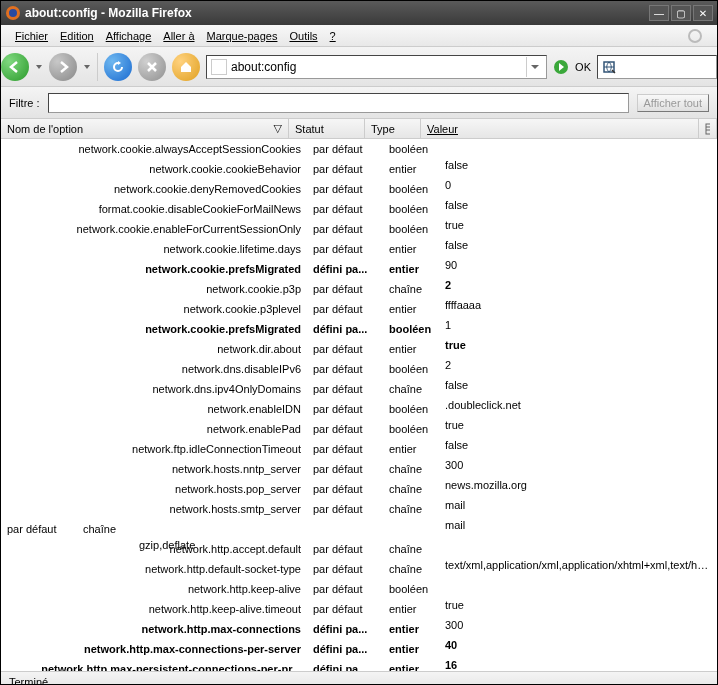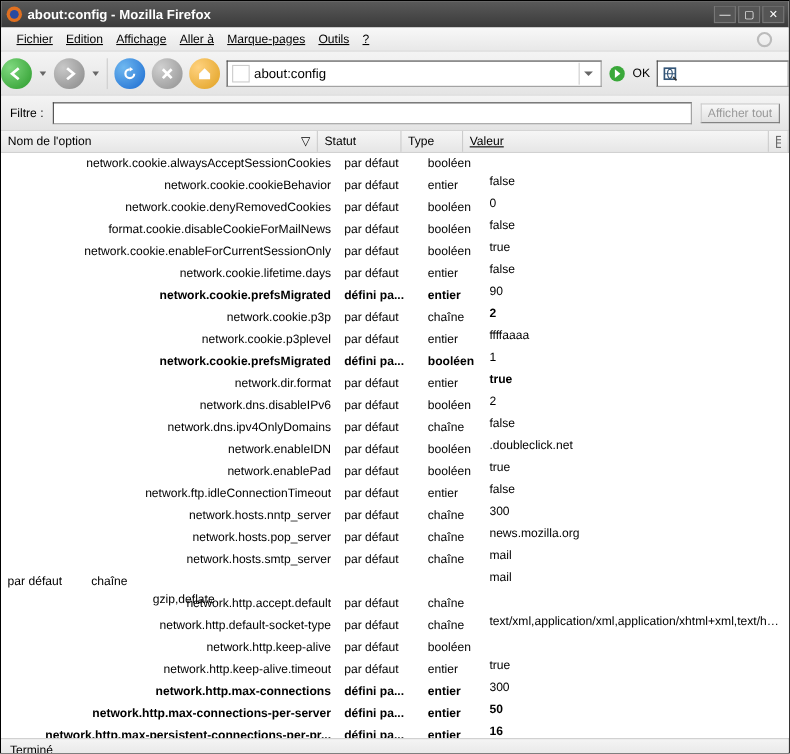--- a/index.html
+++ b/index.html
@@ -219,21 +219,21 @@
       <div class="cell c-type">entier</div>
       <div class="cell c-value">1</div>
     </div>
     <div class="row bold">
       <div class="cell c-name">network.cookie.prefsMigrated</div>
       <div class="cell c-status">défini pa...</div>
       <div class="cell c-type">booléen</div>
       <div class="cell c-value">true</div>
     </div>
     <div class="row">
-      <div class="cell c-name">network.dir.format</div>
+      <div class="cell c-name">network.dir.about</div>
       <div class="cell c-status">par défaut</div>
       <div class="cell c-type">entier</div>
       <div class="cell c-value">2</div>
     </div>
     <div class="row">
       <div class="cell c-name">network.dns.disableIPv6</div>
       <div class="cell c-status">par défaut</div>
       <div class="cell c-type">booléen</div>
       <div class="cell c-value">false</div>
     </div>
@@ -305,21 +305,21 @@
     <div class="row">
       <div class="cell c-name">network.http.keep-alive.timeout</div>
       <div class="cell c-status">par défaut</div>
       <div class="cell c-type">entier</div>
       <div class="cell c-value">300</div>
     </div>
     <div class="row bold">
       <div class="cell c-name">network.http.max-connections</div>
       <div class="cell c-status">défini pa...</div>
       <div class="cell c-type">entier</div>
-      <div class="cell c-value">50</div>
+      <div class="cell c-value">40</div>
     </div>
     <div class="row bold">
       <div class="cell c-name">network.http.max-connections-per-server</div>
       <div class="cell c-status">défini pa...</div>
       <div class="cell c-type">entier</div>
       <div class="cell c-value">16</div>
     </div>
     <div class="row bold">
       <div class="cell c-name">network.http.max-persistent-connections-per-pr...</div>
       <div class="cell c-status">défini pa...</div>

